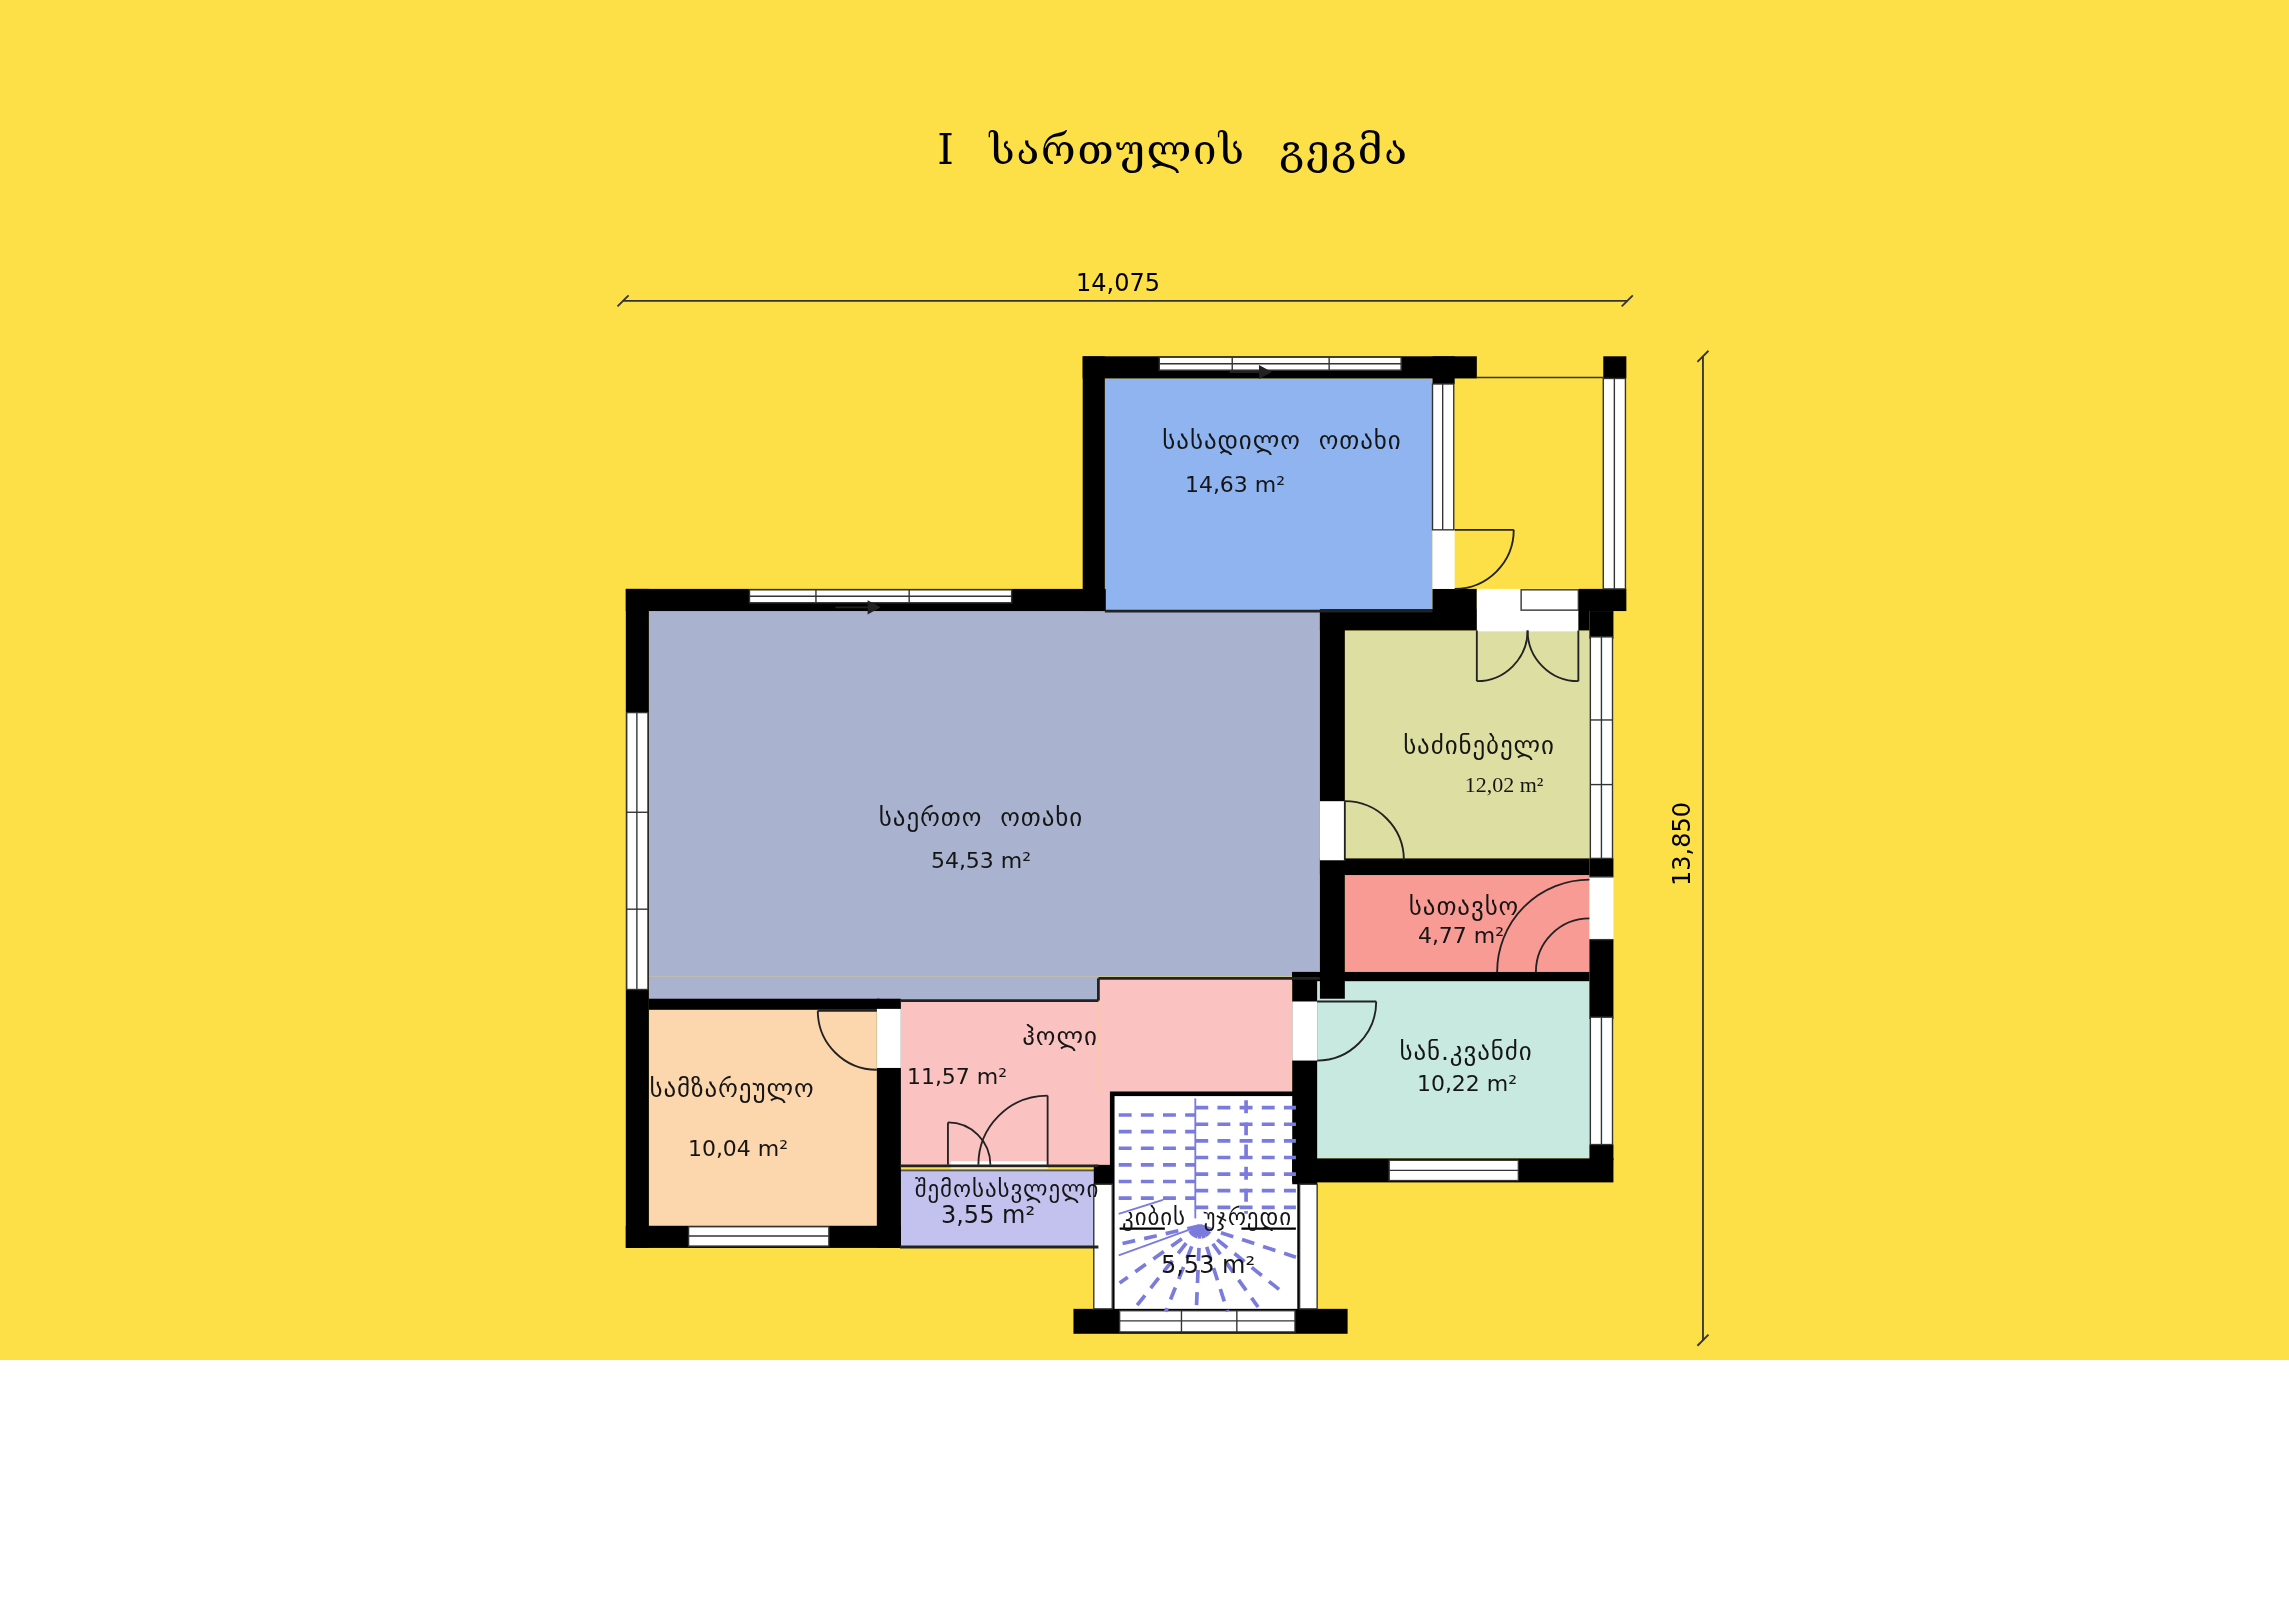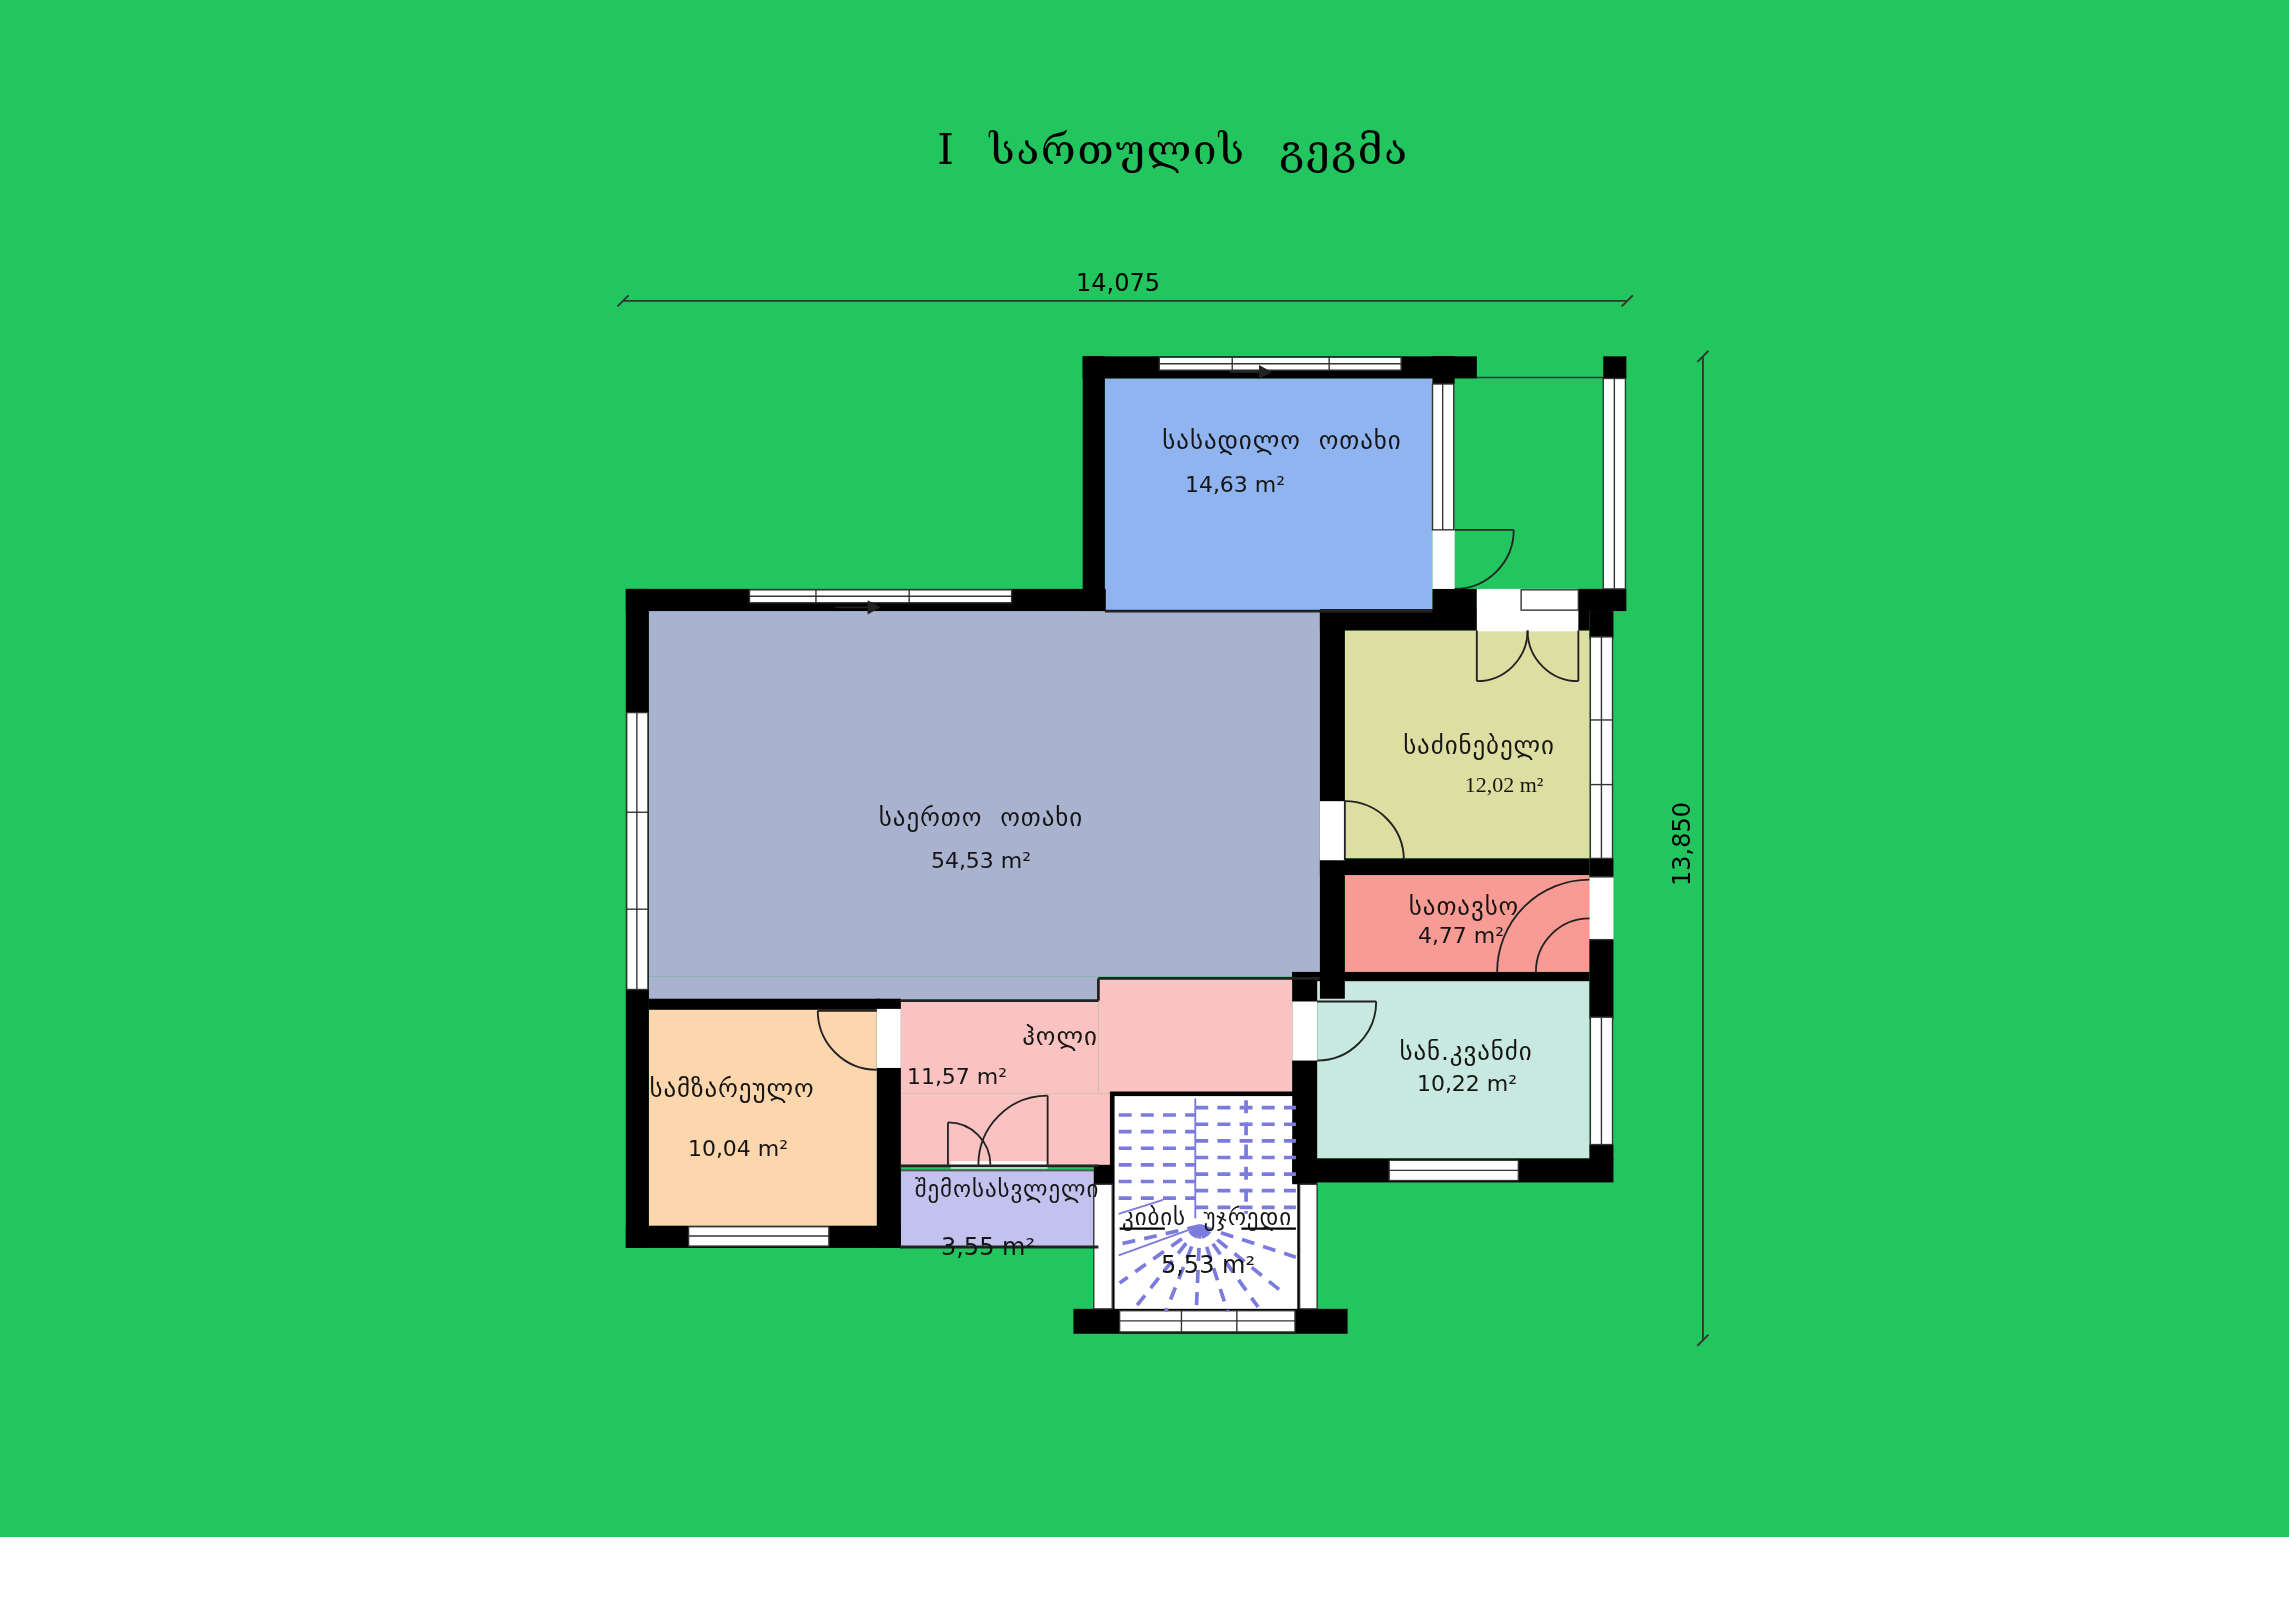--- a/index.html
+++ b/index.html
@@ -1,16 +1,16 @@
 <!DOCTYPE html>
 <html style="font-size:14.8px"><head>
 <meta charset="utf-8">
 <style>
   html,body{margin:0;padding:0;background:#ffffff;}
-  #canvas{position:relative;width:2290px;height:1537px;background:#22c55e;overflow:hidden;
+  #canvas{position:relative;width:2290px;height:1360px;background:#fde047;overflow:hidden;
           font-family:"DejaVu Sans",sans-serif;color:#111;}
   #plan-svg{position:absolute;left:0;top:0;}
   .lbl{position:absolute;transform:translate(-50%,-50%);white-space:nowrap;color:#151515;}
   .room-name{font-size:25px;word-spacing:9.2px;letter-spacing:0.9px;}
   .room-area{font-size:22px;}
   .title{font-family:"DejaVu Serif","DejaVu Sans",serif;font-size:42px;word-spacing:18.5px;letter-spacing:1.8px;color:#000;}
   .dim{font-size:24px;color:#000;}
   .dim-v{transform:translate(-50%,-50%) rotate(-90deg);}
 </style>
 </head>
@@ -221,21 +221,21 @@
   <div class="lbl room-name" style="left:1464px;top:906px;">სათავსო</div>
   <div class="lbl room-area" style="left:1461px;top:935px;">4,77 m²</div>
 
   <div class="lbl room-name" style="left:1060px;top:1036px;">ჰოლი</div>
   <div class="lbl room-area" style="left:957px;top:1076px;">11,57 m²</div>
 
   <div class="lbl room-name" style="left:732px;top:1088px;">სამზარეულო</div>
   <div class="lbl room-area" style="left:738px;top:1124px;margin-top:24px;">10,04 m²</div>
 
   <div class="lbl room-name" style="left:1007px;top:1189px;font-size:23px;">შემოსასვლელი</div>
-  <div class="lbl room-area" style="left:988px;top:1215px;font-size:24px;margin-top:32px;">3,55 m²</div>
+  <div class="lbl room-area" style="left:988px;top:1215px;font-size:24px;">3,55 m²</div>
 
   <div class="lbl room-name" style="left:1207px;top:1217px;font-size:23px;">კიბის უჯრედი</div>
   <div class="lbl room-area" style="left:1208px;top:1265px;font-size:24px;">5,53 m²</div>
 
   <div class="lbl room-name" style="left:1466px;top:1051px;">სან.კვანძი</div>
   <div class="lbl room-area" style="left:1467px;top:1083px;">10,22 m²</div>
 
 </div>
 
 

